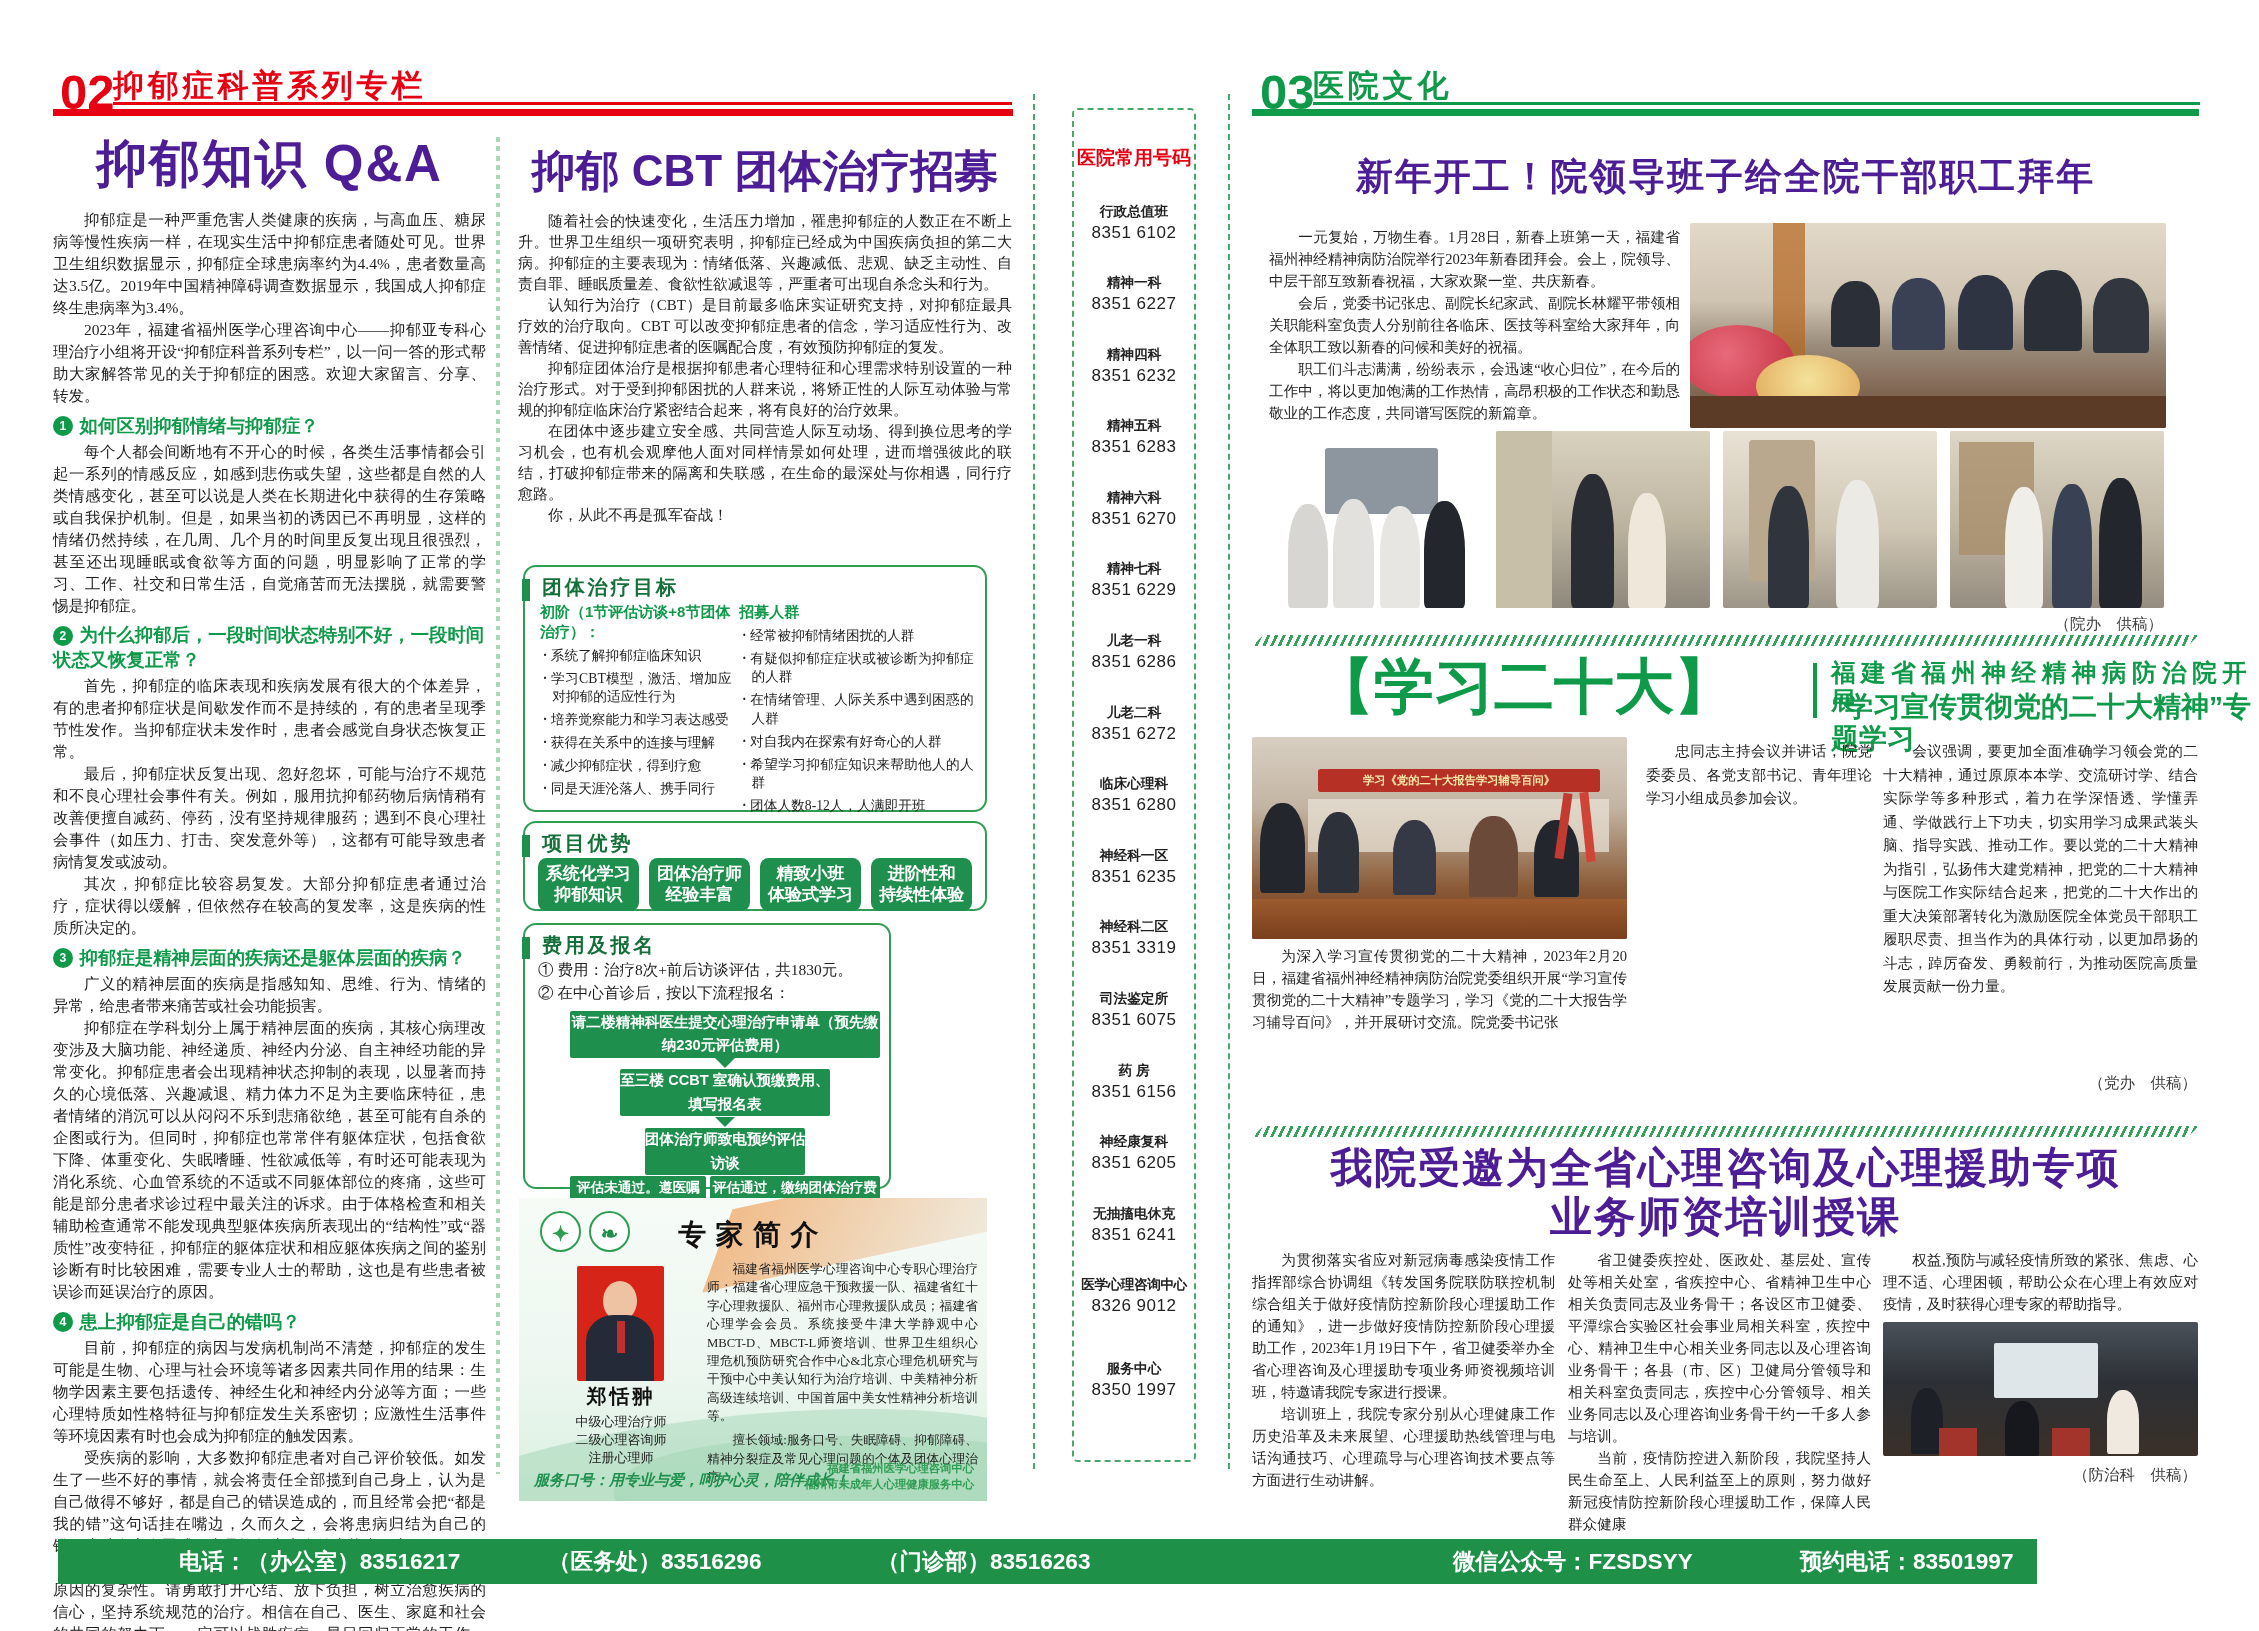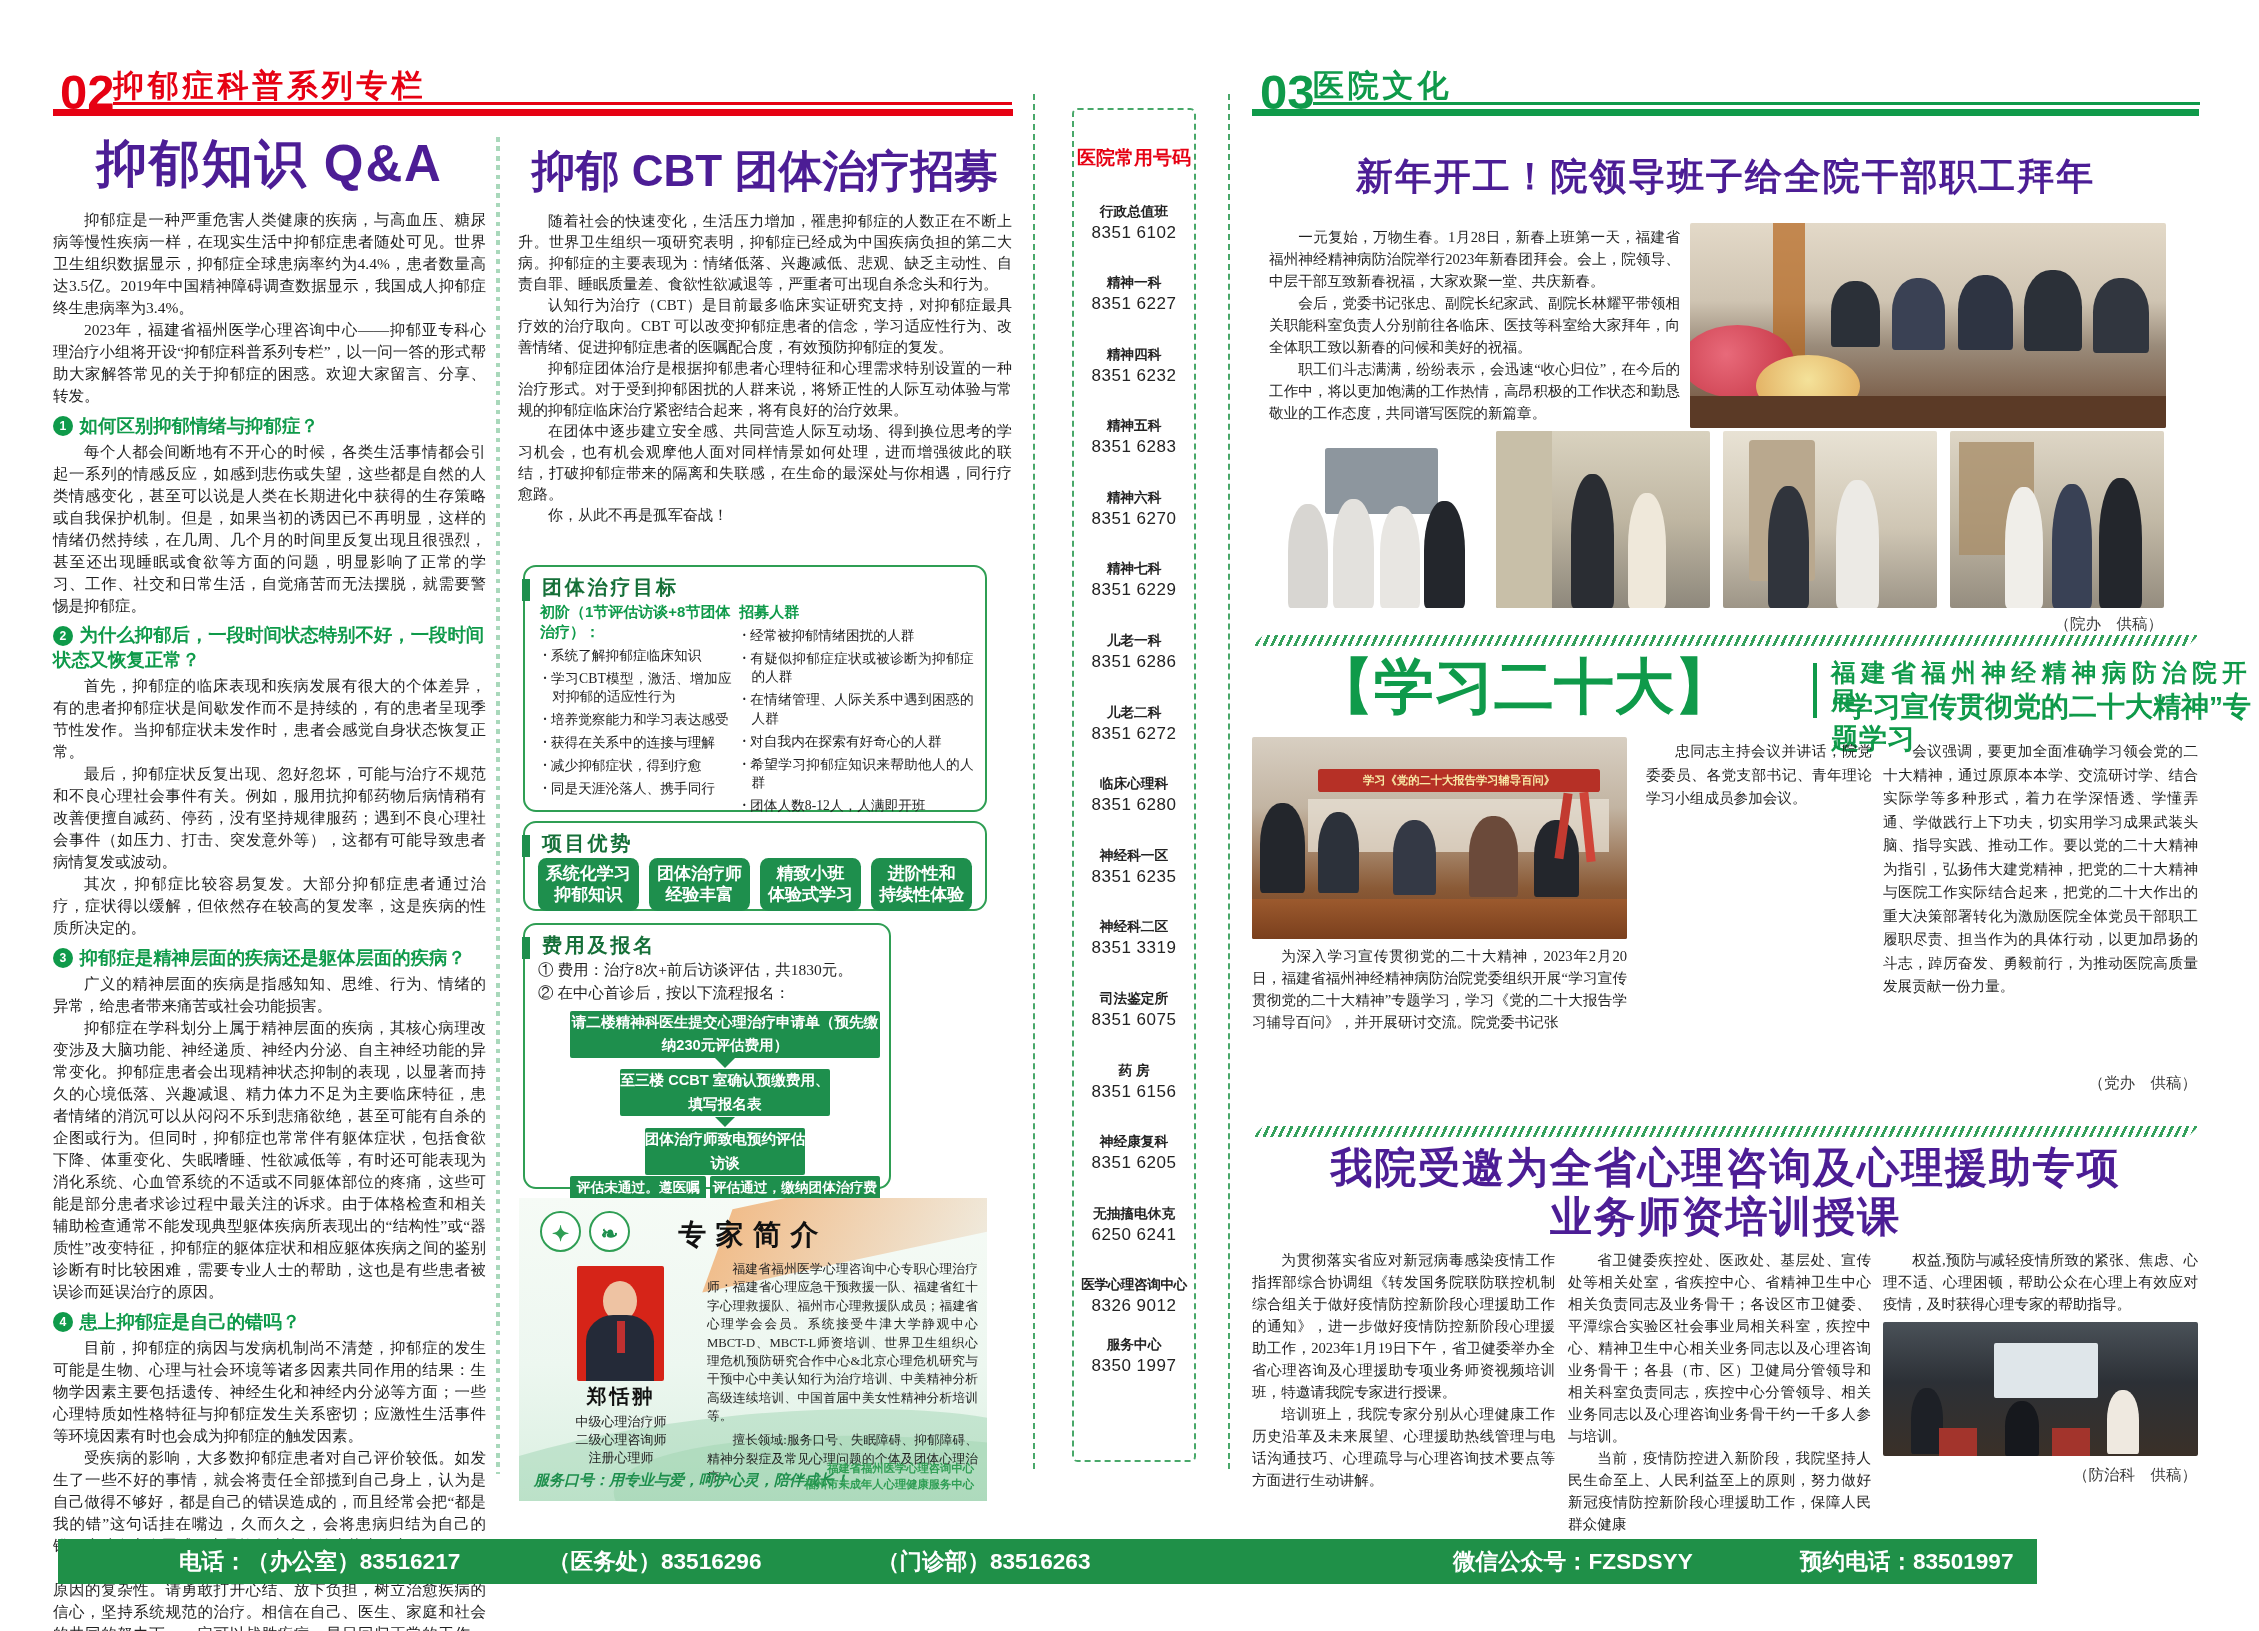--- a/index.html
+++ b/index.html
@@ -269,23 +269,23 @@
       <div style="margin-bottom:28px;">
           <div class="ph-name">药 房</div>
           <div class="ph-num">8351 6156</div>
         </div>
       <div style="margin-bottom:28px;">
           <div class="ph-name">神经康复科</div>
           <div class="ph-num">8351 6205</div>
         </div>
       <div style="margin-bottom:28px;">
           <div class="ph-name">无抽搐电休克</div>
-          <div class="ph-num">6250 6241</div>
-        </div>
-      <div style="margin-bottom:16px;">
+          <div class="ph-num">8351 6241</div>
+        </div>
+      <div style="margin-bottom:40px;">
           <div class="ph-name" style="letter-spacing:-0.5px;">医学心理咨询中心</div>
           <div class="ph-num">8326 9012</div>
         </div>
       <div style="margin-bottom:0;">
           <div class="ph-name">服务中心</div>
           <div class="ph-num">8350 1997</div>
         </div>
     </div>
   </div>
   <div class="vdash" style="left:1228px;top:94px;height:1375px;"></div>

